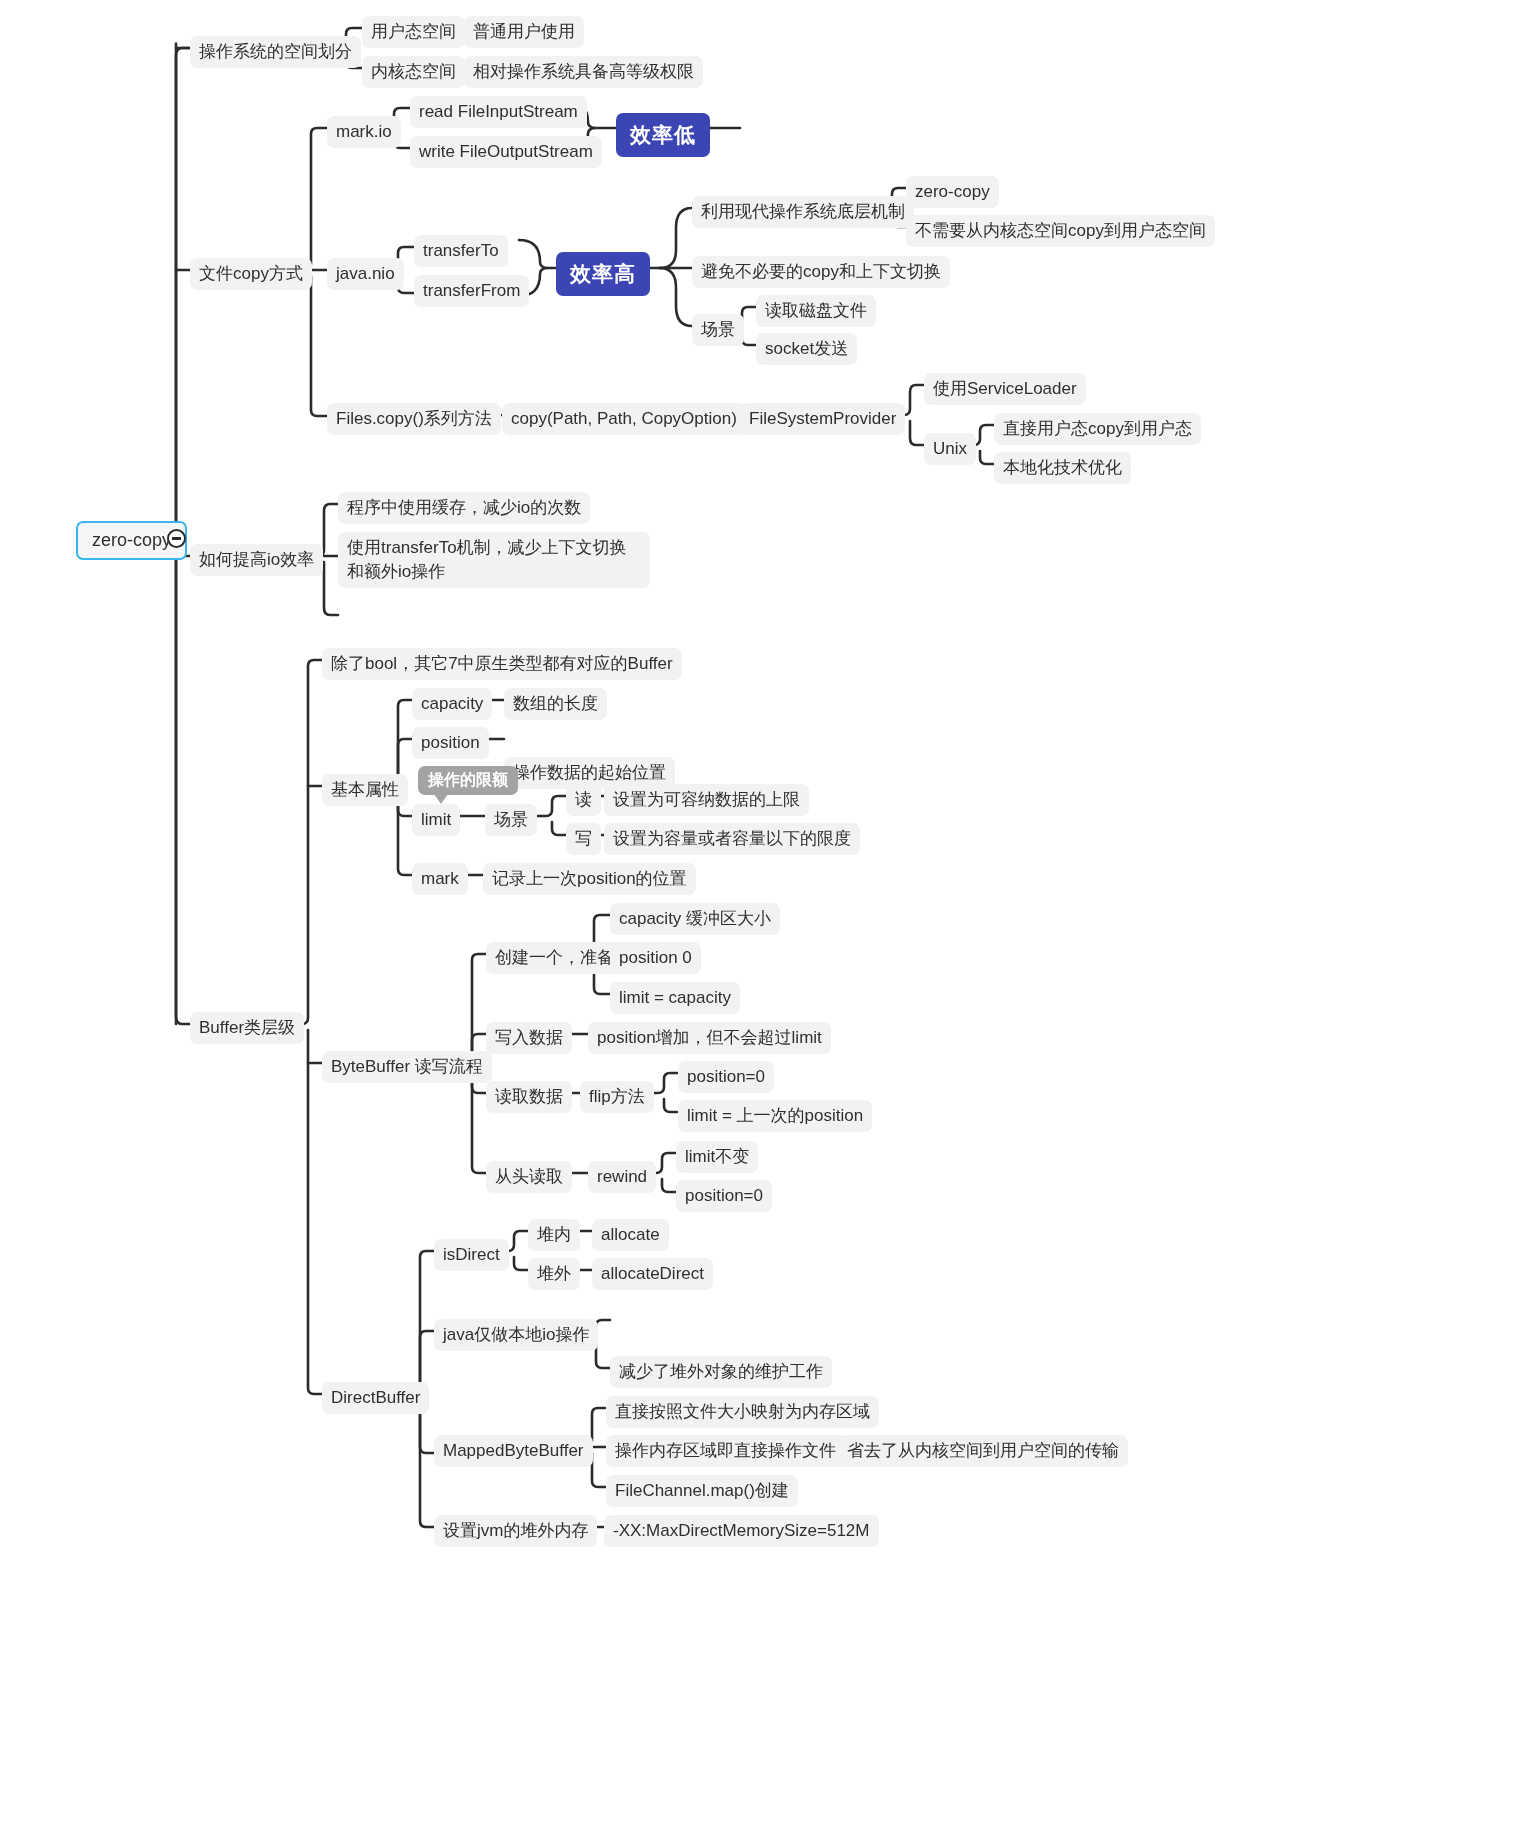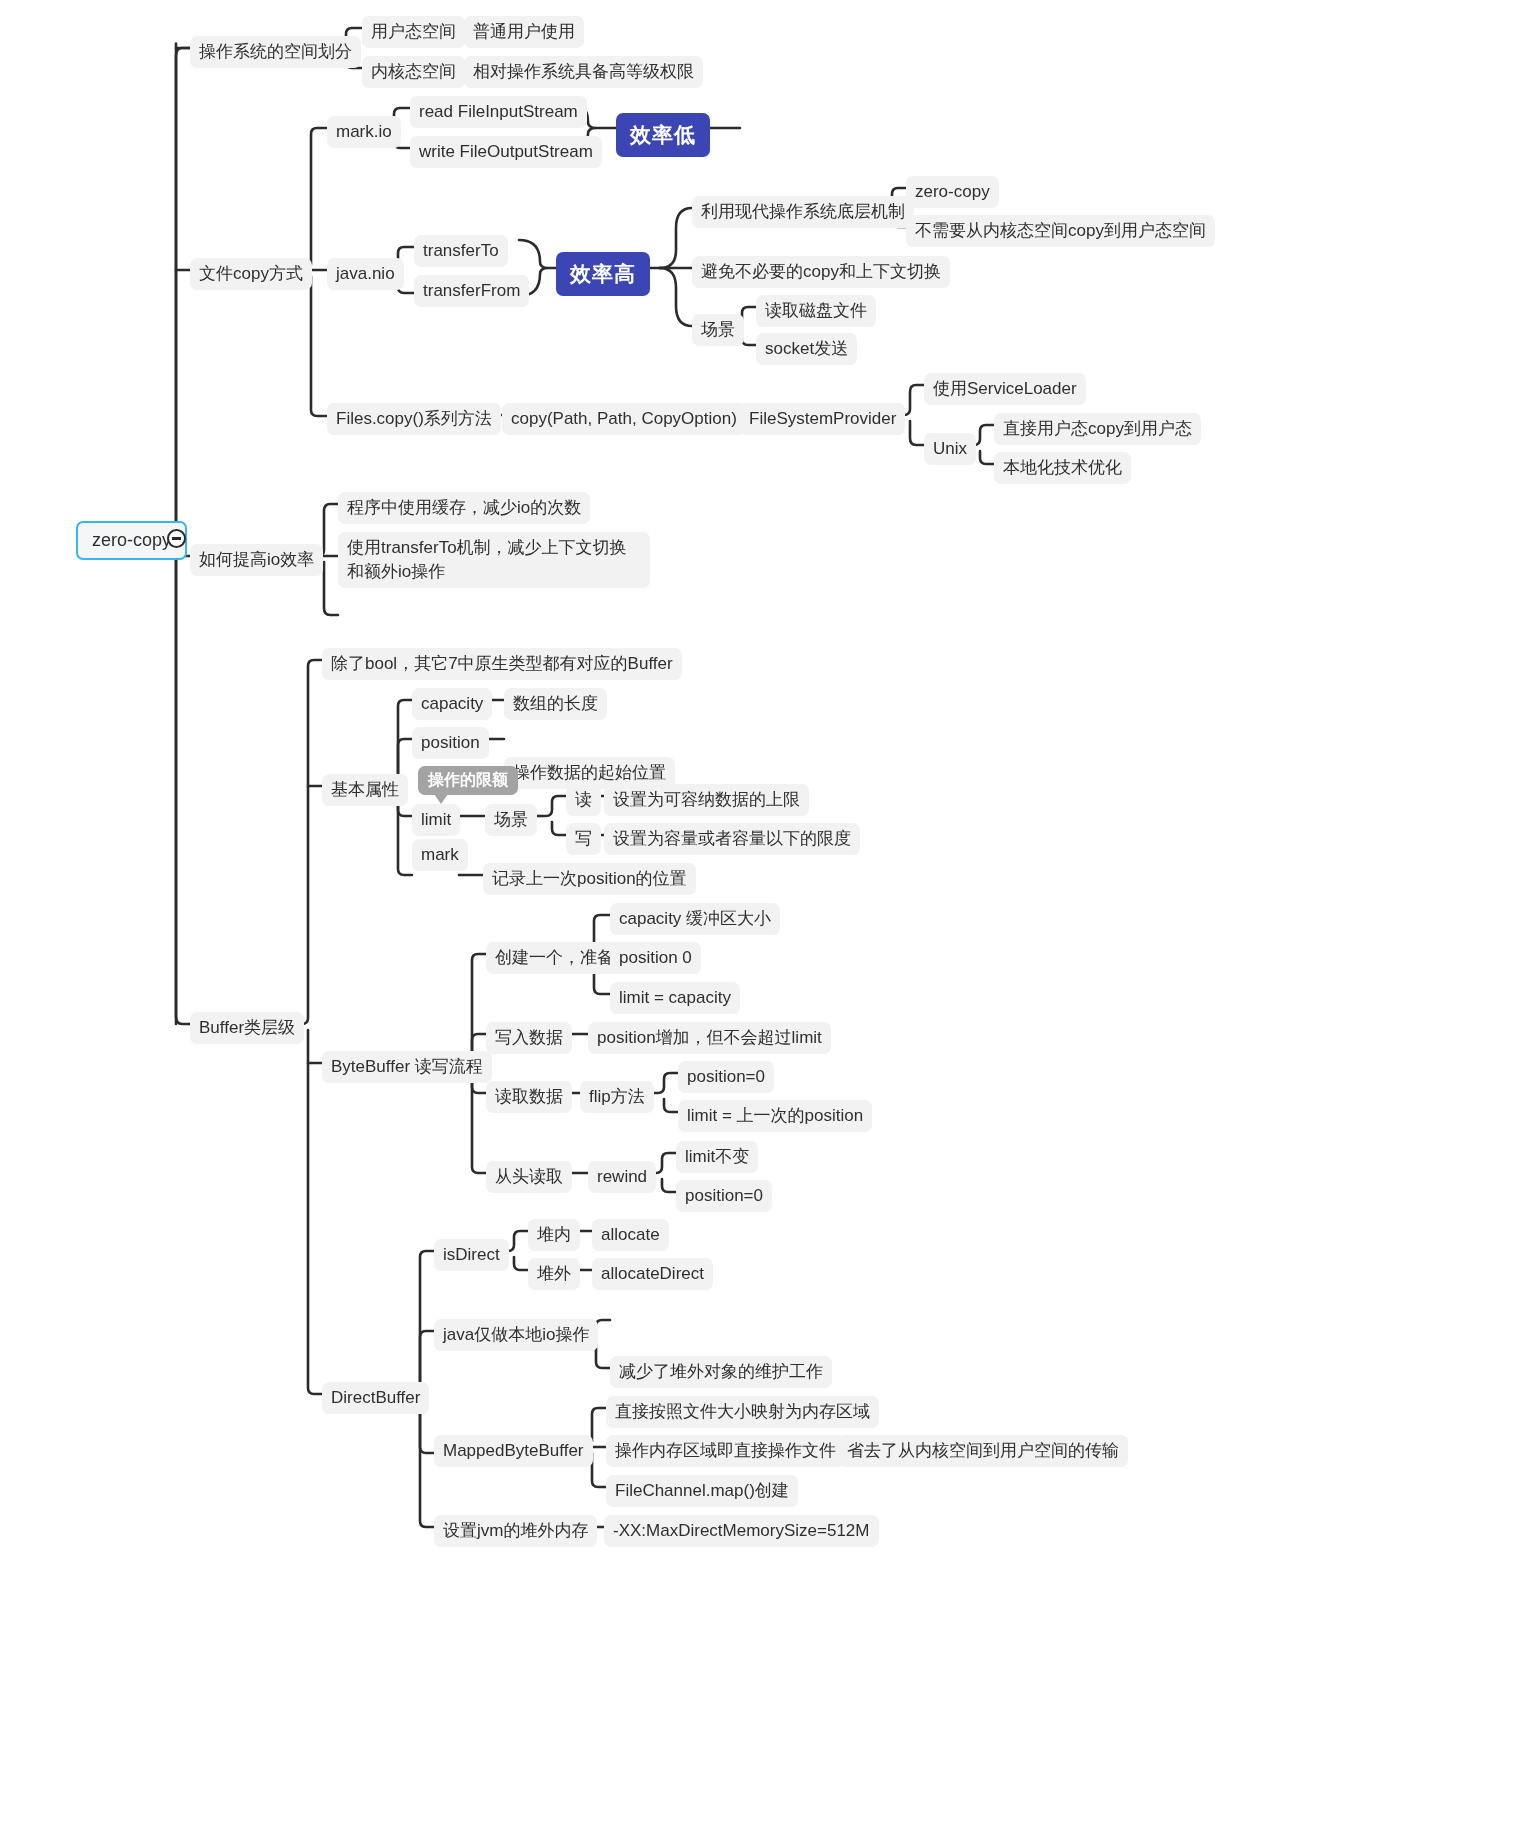--- a/index.html
+++ b/index.html
@@ -267,21 +267,21 @@
   <div class="node" style="left:504px;top:727px;margin-top:30px;">操作数据的起始位置</div>
 
   <div class="tooltip" style="left:418px;top:766px;">操作的限额</div>
   <div class="node" style="left:412px;top:804px;">limit</div>
   <div class="node" style="left:485px;top:804px;">场景</div>
   <div class="node" style="left:566px;top:784px;">读</div>
   <div class="node" style="left:604px;top:784px;">设置为可容纳数据的上限</div>
   <div class="node" style="left:566px;top:823px;">写</div>
   <div class="node" style="left:604px;top:823px;">设置为容量或者容量以下的限度</div>
 
-  <div class="node" style="left:412px;top:839px;">mark</div>
+  <div class="node" style="left:412px;top:863px;">mark</div>
   <div class="node" style="left:483px;top:863px;">记录上一次position的位置</div>
 
   <div class="node" style="left:322px;top:1051px;">ByteBuffer 读写流程</div>
   <div class="node" style="left:486px;top:942px;">创建一个，准备放入数据</div>
   <div class="node" style="left:610px;top:903px;">capacity 缓冲区大小</div>
   <div class="node" style="left:610px;top:942px;">position 0</div>
   <div class="node" style="left:610px;top:982px;">limit = capacity</div>
   <div class="node" style="left:486px;top:1022px;">写入数据</div>
   <div class="node" style="left:588px;top:1022px;">position增加，但不会超过limit</div>
   <div class="node" style="left:486px;top:1081px;">读取数据</div>

